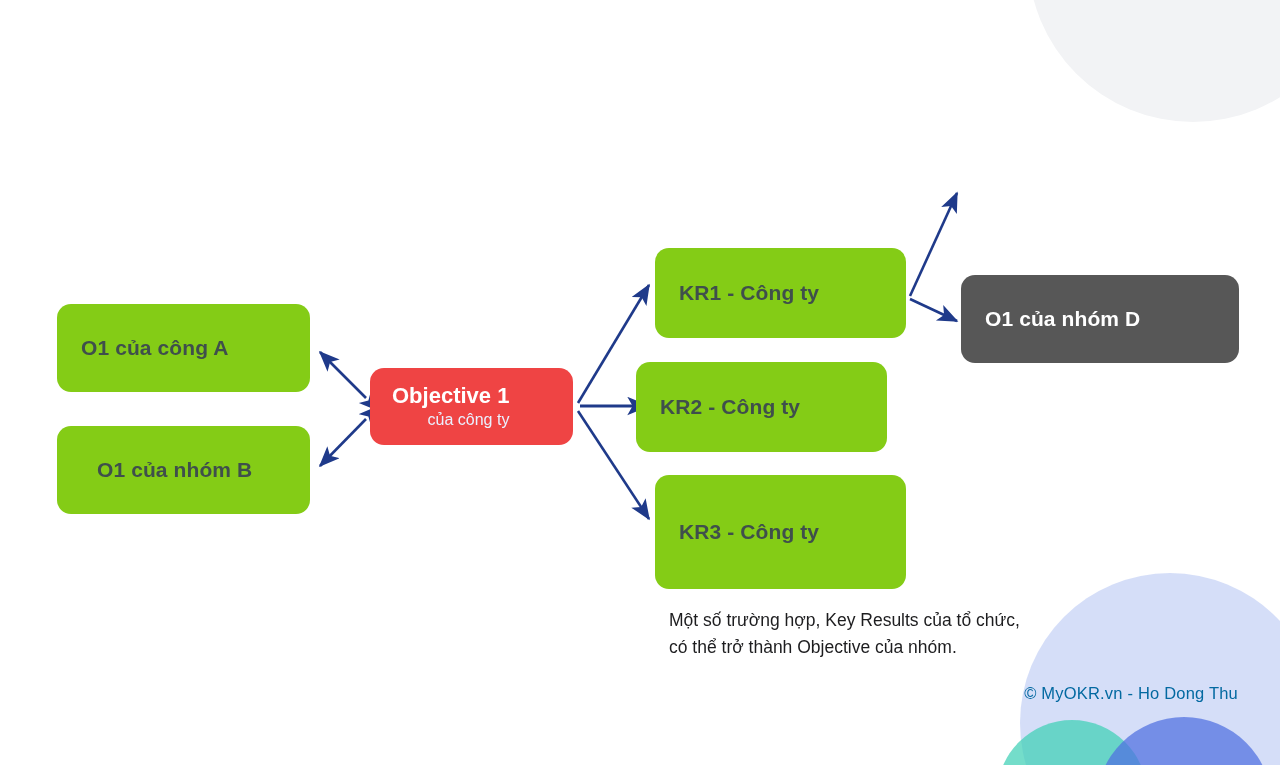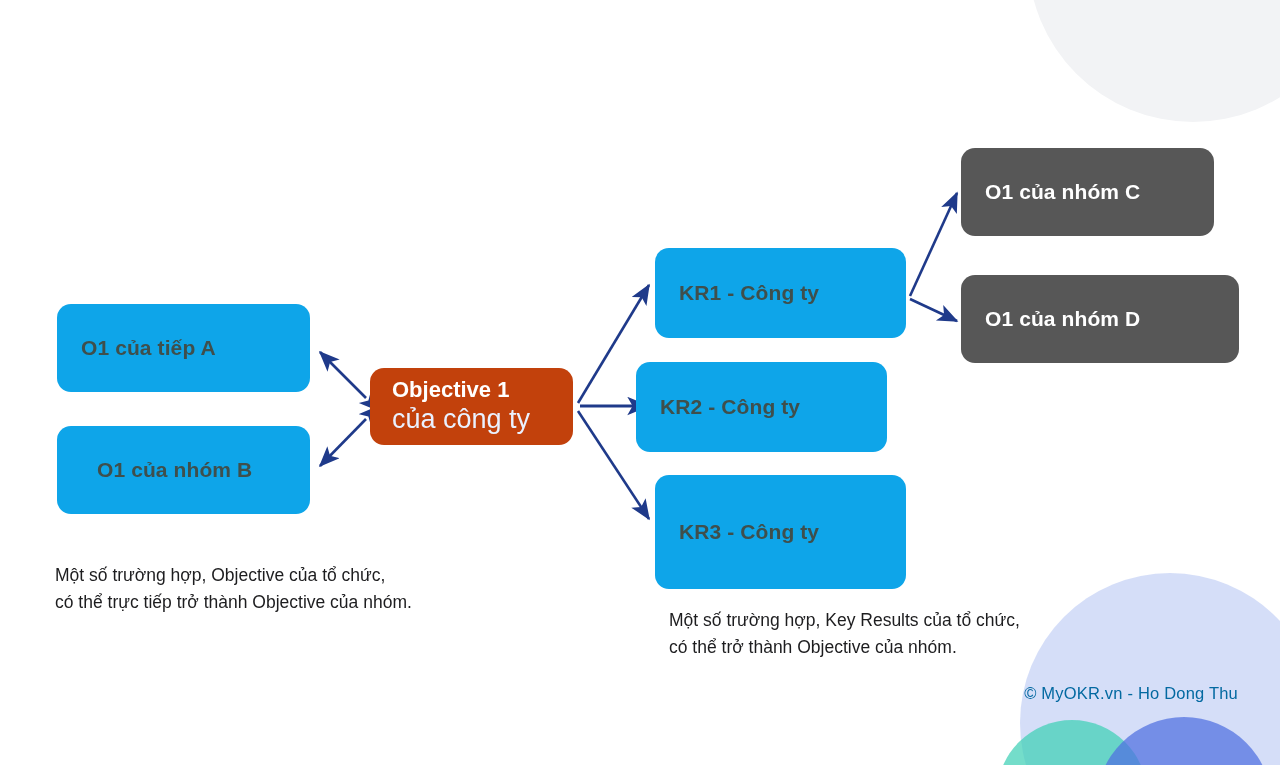--- a/index.html
+++ b/index.html
@@ -76,47 +76,48 @@
     padding-left: 24px;
     z-index: 3;
   }
   .node .node-label {
     font-size: 21px;
     font-weight: bold;
     letter-spacing: 0.1px;
     line-height: 1.18;
   }
   .node-teal {
-    background: #0ea5e9;
+    background: #84cc16;
   }
   .node-teal .node-label {
     color: #3f4f4c;
   }
   .node-gray {
     background: #575757;
   }
   .node-gray .node-label {
     color: #ffffff;
   }
   .node-blue {
-    background: #c2410c;
+    background: #ef4444;
     align-items: center;
     padding-left: 22px;
+    text-align: right;
   }
   .node-blue .line-1 {
     display: block;
     color: #ffffff;
     font-size: 22px;
     font-weight: bold;
     line-height: 1.22;
   }
   .node-blue .line-2 {
     display: block;
     color: #eaf1ff;
-    font-size: 27px;
+    font-size: 16px;
     font-weight: normal;
     line-height: 1.22;
   }
 
   
   .caption {
     position: absolute;
     color: #1d1d1f;
     font-size: 17.5px;
     line-height: 1.52;
@@ -162,21 +163,21 @@
     <line x1="580" y1="406" x2="648" y2="406" stroke="#1f3a8a" stroke-width="2.8" marker-end="url(#ah)"></line>
 
     <line x1="578" y1="411" x2="649" y2="519" stroke="#1f3a8a" stroke-width="2.6" marker-end="url(#ah)"></line>
 
     <line x1="910" y1="296" x2="957" y2="193" stroke="#1f3a8a" stroke-width="2.6" marker-end="url(#ah)"></line>
 
     <line x1="910" y1="299" x2="957" y2="321" stroke="#1f3a8a" stroke-width="2.6" marker-end="url(#ah)"></line>
   </svg>
 
   <div class="node node-teal" id="node-left-0" style="left:57px; top:304px; width:253px; height:88px;">
-    <span class="node-label">O1 của tiếp A</span>
+    <span class="node-label">O1 của công A</span>
   </div>
 
   <div class="node node-teal" id="node-left-1" style="left:57px; top:426px; width:253px; height:88px;padding-left:40px;">
     <span class="node-label">O1 của nhóm B</span>
   </div>
 
   <div class="node node-blue" id="node-center" style="left:370px; top:368px; width:203px; height:77px;">
     <div>
       <span class="line-1">Objective 1</span>
       <span class="line-2">của công ty</span>
@@ -188,29 +189,24 @@
   </div>
 
   <div class="node node-teal" id="node-kr-1" style="left:636px; top:362px; width:251px; height:90px;">
     <span class="node-label">KR2 - Công ty</span>
   </div>
 
   <div class="node node-teal" id="node-kr-2" style="left:655px; top:475px; width:251px; height:114px;">
     <span class="node-label">KR3 - Công ty</span>
   </div>
 
-  <div class="node node-gray" id="node-right-0" style="left:961px; top:148px; width:253px; height:88px;">
-    <span class="node-label">O1 của nhóm C</span>
-  </div>
 
   <div class="node node-gray" id="node-right-1" style="left:961px; top:275px; width:278px; height:88px;">
     <span class="node-label">O1 của nhóm D</span>
   </div>
 
-  <div class="caption" id="caption-left" style="left:55px; top:562px;">Một số trường hợp, Objective của tổ chức,
-có thể trực tiếp trở thành Objective của nhóm.</div>
 
   <div class="caption" id="caption-right" style="left:669px; top:575px;margin-top:32px;">Một số trường hợp, Key Results của tổ chức,
 có thể trở thành Objective của nhóm.</div>
 
   <div id="credit">© MyOKR.vn - Ho Dong Thu</div>
 
 </div>
 
 </body></html>

